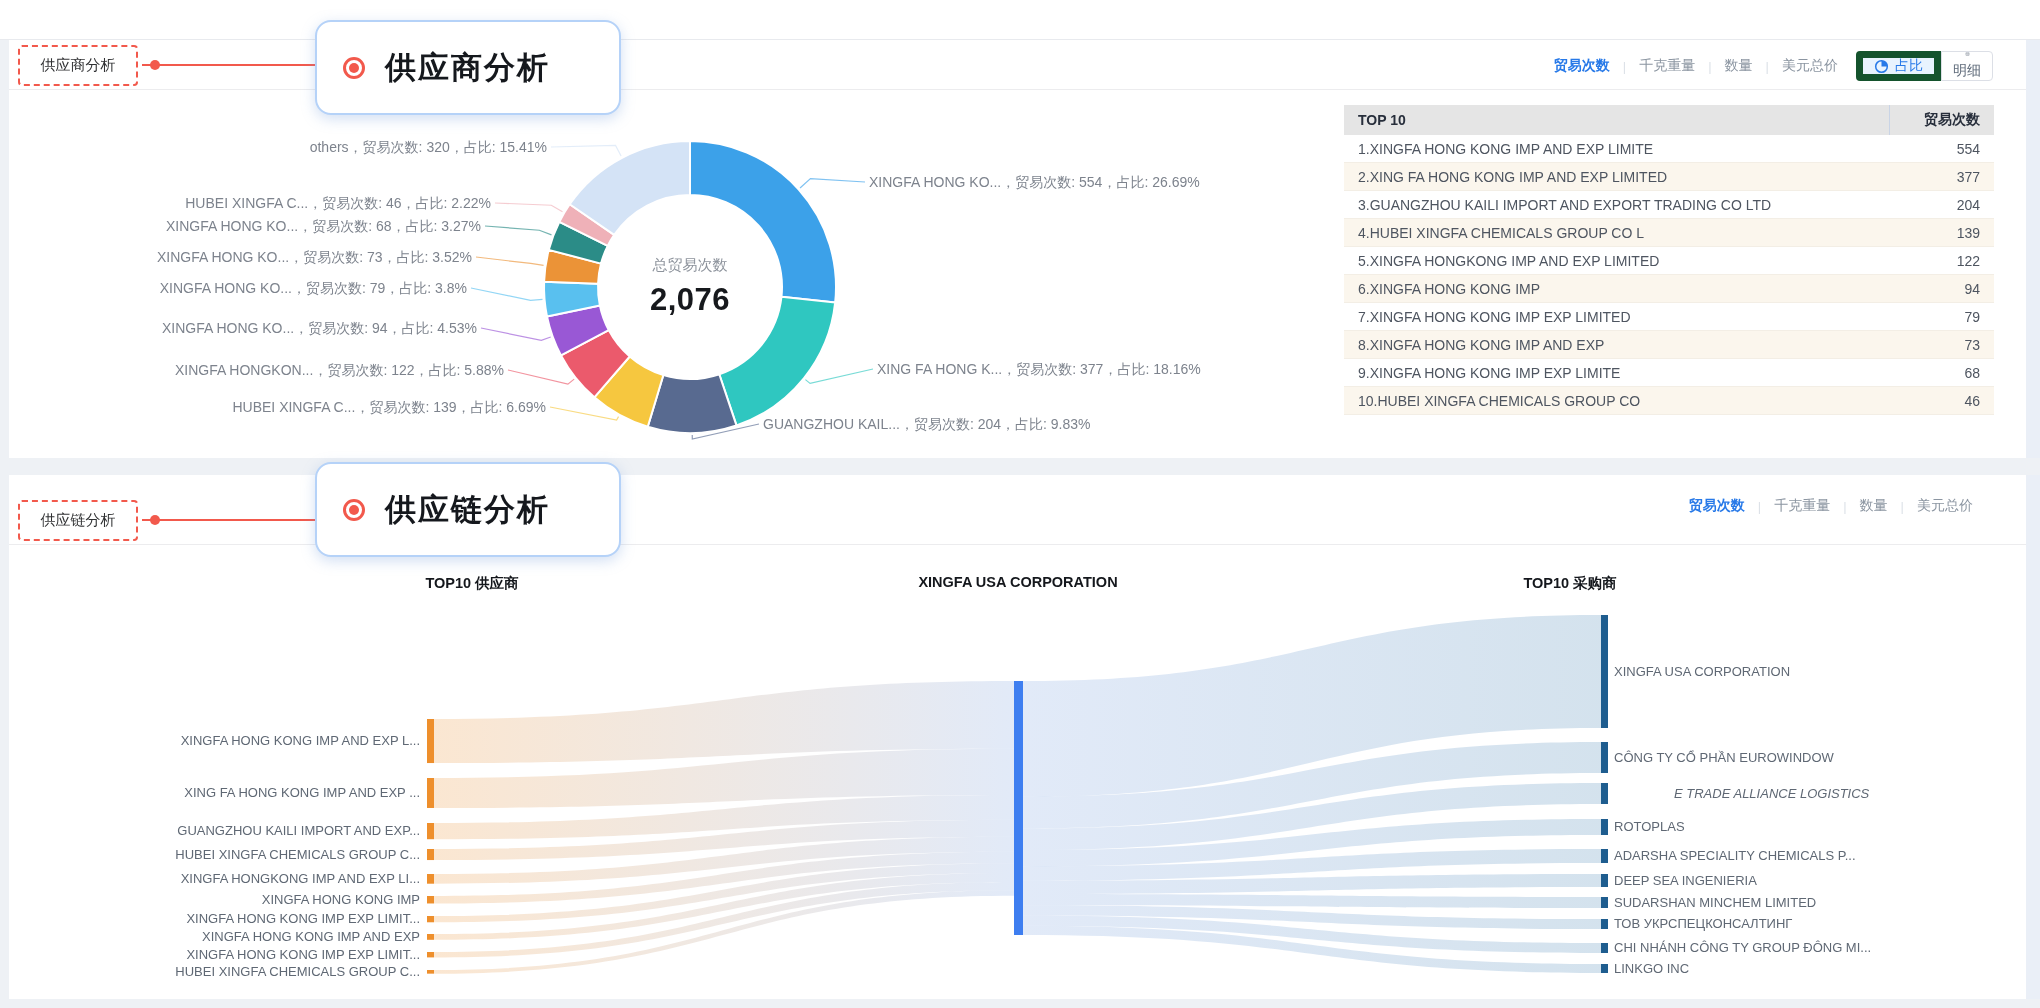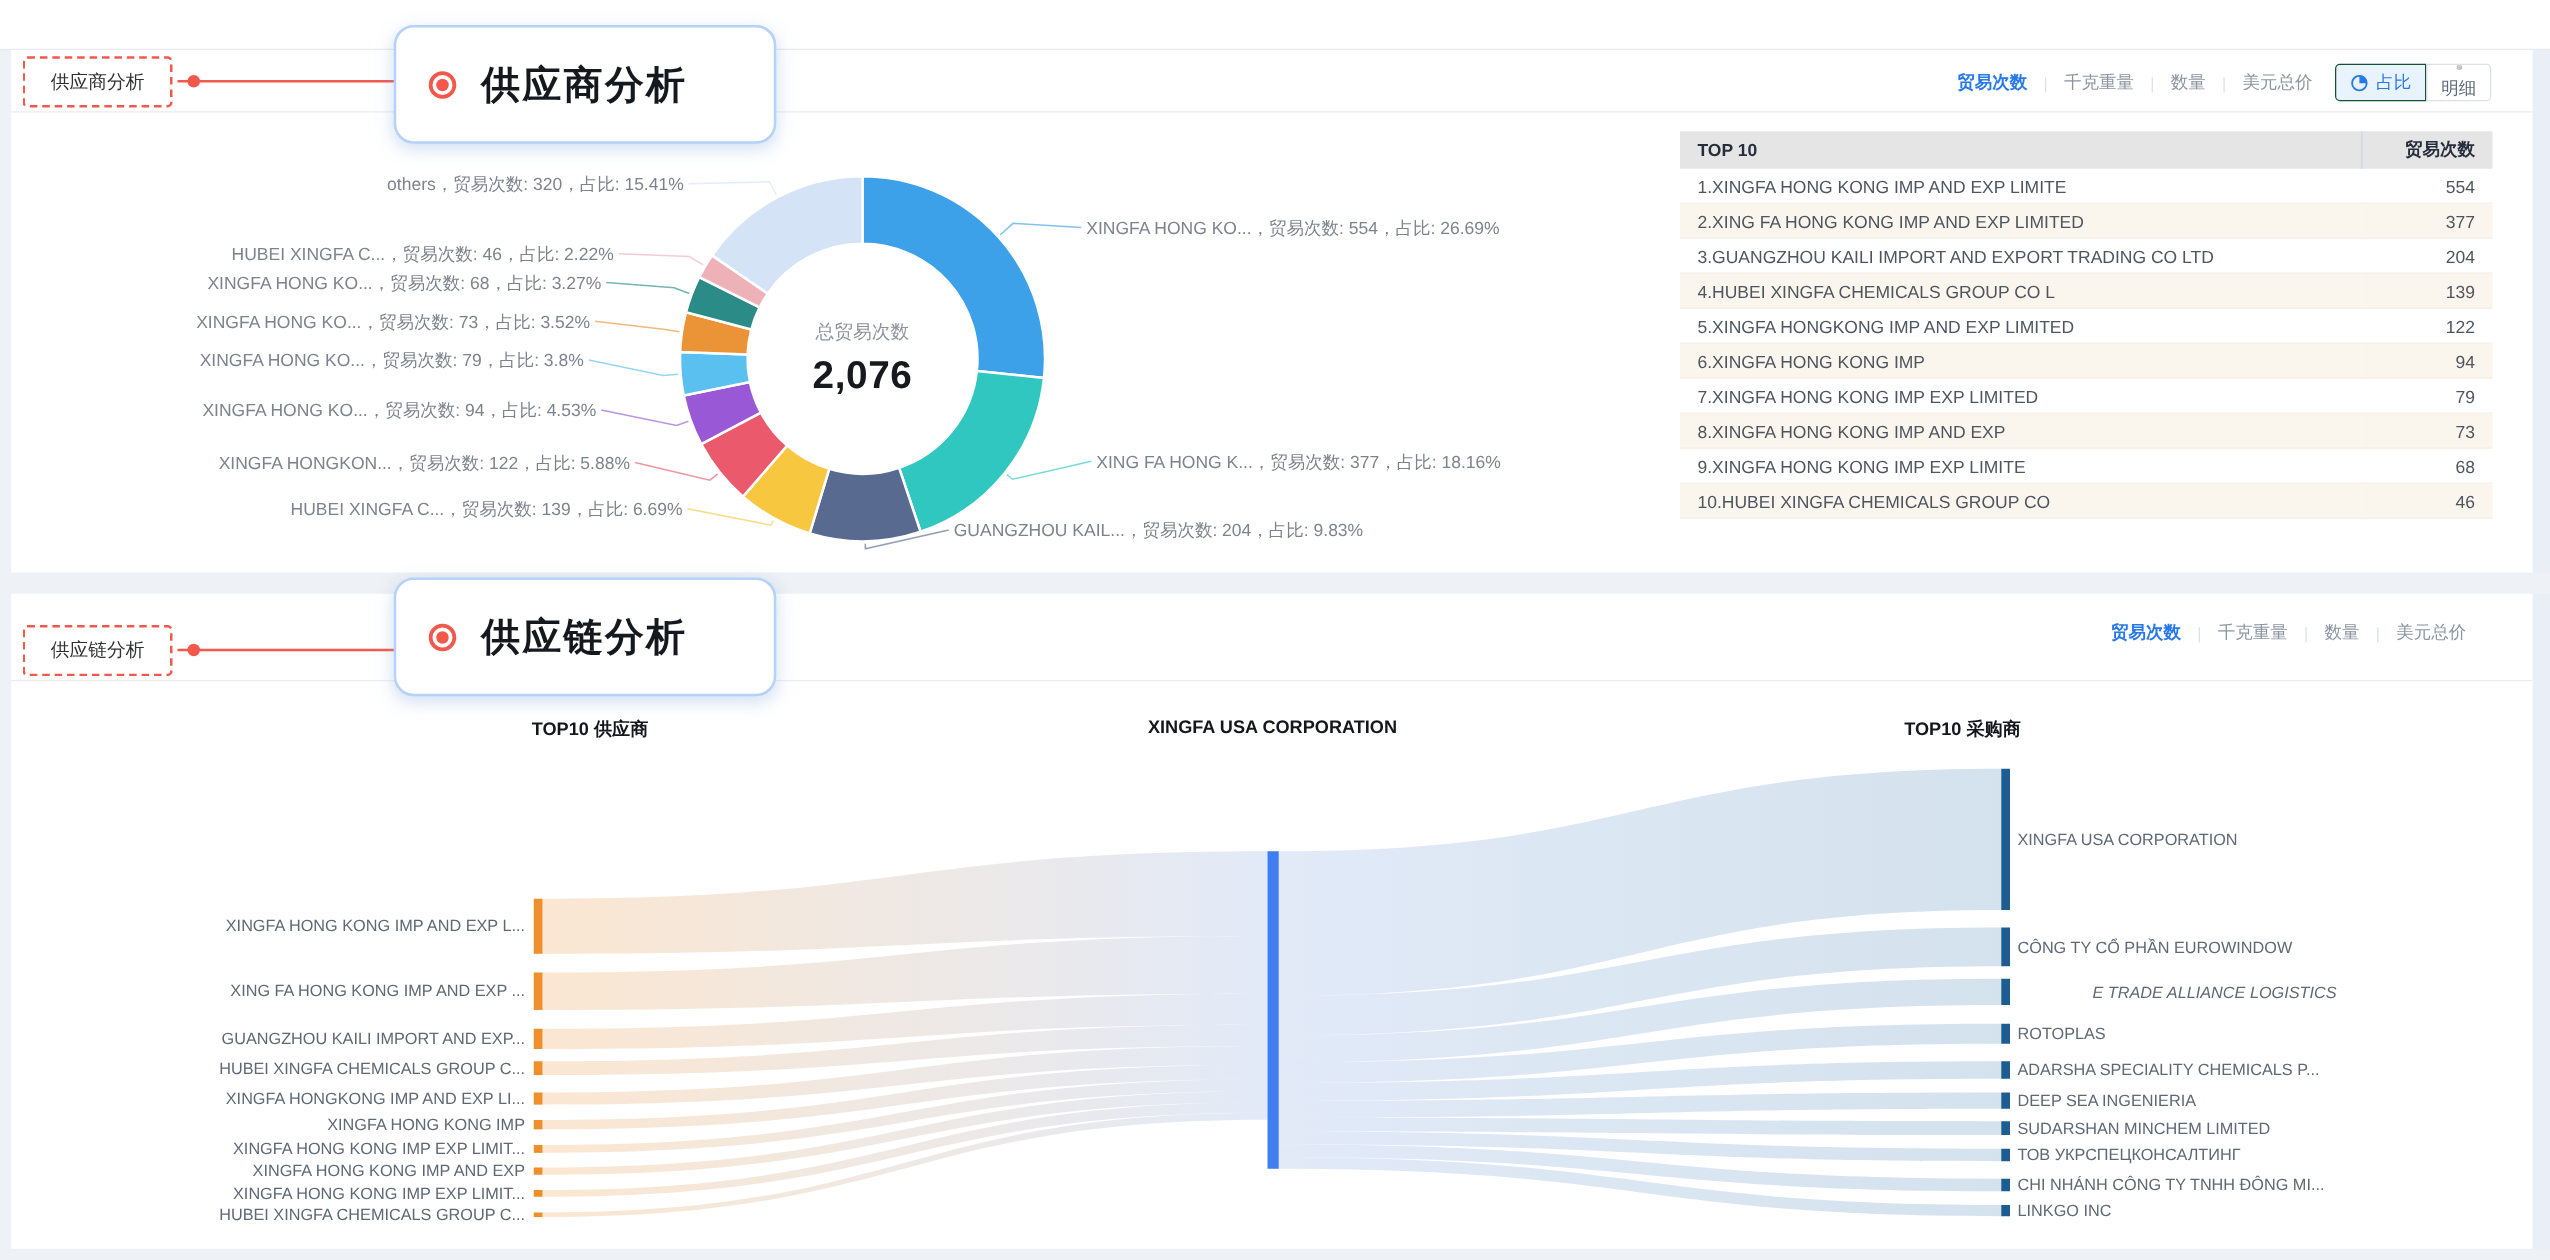--- a/index.html
+++ b/index.html
@@ -30,21 +30,21 @@
   #toolbar1{top:51px;right:47px;}
   #toolbar2{top:497px;right:67px;}
   .metric{font-size:14px;color:#8b95a1;cursor:pointer;white-space:nowrap;}
   .metric.active{color:#2779e8;font-weight:700;}
   .tsep{color:#dde2e8;font-size:13px;}
   .toggle-group{display:flex;margin-left:5px;}
   .toggle-btn{display:flex;align-items:center;gap:6px;height:30px;padding:0 11px;border:1px solid #dcdfe6;background:#fff;
        color:#5f6b7a;font-size:14px;cursor:pointer;box-sizing:border-box;}
   .toggle-btn:first-child{border-radius:4px 0 0 4px;}
   .toggle-btn:last-child{border-radius:0 4px 4px 0;border-left-width:0;}
-  .toggle-btn.active{background:#e8f3fe;border:1px solid #14532d;color:#2779e8;}
+  .toggle-btn.active{background:#e8f3fe;border:7px solid #14532d;color:#2779e8;}
   .toggle-btn.active + .toggle-btn{border-left-width:1px;flex-direction:column;}
 
   
   #chart-svg{position:absolute;left:0;top:0;width:2040px;height:1008px;z-index:2;pointer-events:none;}
   #chart-svg path,#chart-svg rect{pointer-events:auto;}
   .pie-label{position:absolute;font-size:14px;color:#7d838d;white-space:nowrap;height:18px;line-height:18px;z-index:3;}
   .pie-center{position:absolute;left:690px;top:287px;transform:translate(-50%,-50%);text-align:center;z-index:3;}
   .pie-center .t1{font-size:15px;color:#8d939c;margin-bottom:7px;}
   .pie-center .t2{font-size:31px;font-weight:600;color:#17191d;letter-spacing:.5px;}
 
@@ -293,17 +293,17 @@
       <div class="sk-label" style="right: 1620px; top: 946.703px;">XINGFA HONG KONG IMP EXP LIMIT...</div>
       <div class="sk-label" style="right: 1620px; top: 963.828px;">HUBEI XINGFA CHEMICALS GROUP C...</div>
       <div class="sk-label" style="left: 1614px; top: 663.5px;">XINGFA USA CORPORATION</div>
       <div class="sk-label" style="left: 1614px; top: 749.5px;">CÔNG TY CỔ PHẦN EUROWINDOW</div>
       <div class="sk-label" style="left: 1674px; top: 785.5px; font-style: italic;">E TRADE ALLIANCE LOGISTICS</div>
       <div class="sk-label" style="left: 1614px; top: 819px;">ROTOPLAS</div>
       <div class="sk-label" style="left: 1614px; top: 848px;">ADARSHA SPECIALITY CHEMICALS P...</div>
       <div class="sk-label" style="left: 1614px; top: 872.5px;">DEEP SEA INGENIERIA</div>
       <div class="sk-label" style="left: 1614px; top: 894.5px;">SUDARSHAN MINCHEM LIMITED</div>
       <div class="sk-label" style="left: 1614px; top: 916px;">ТОВ УКРСПЕЦКОНСАЛТИНГ</div>
-      <div class="sk-label" style="left: 1614px; top: 940px;">CHI NHÁNH CÔNG TY TNHH ĐÔNG MI...</div>
+      <div class="sk-label" style="left: 1614px; top: 940px;">CHI NHÁNH CÔNG TY GROUP ĐÔNG MI...</div>
       <div class="sk-label" style="left: 1614px; top: 960.5px;">LINKGO INC</div>
     </div>
 
 </div>
 
 </body></html>

